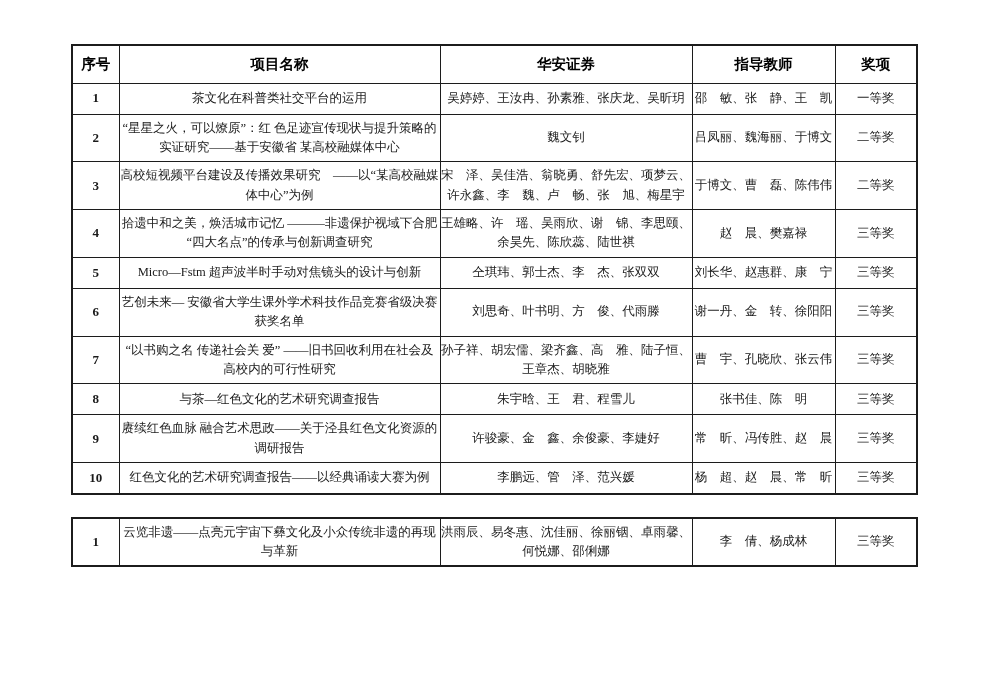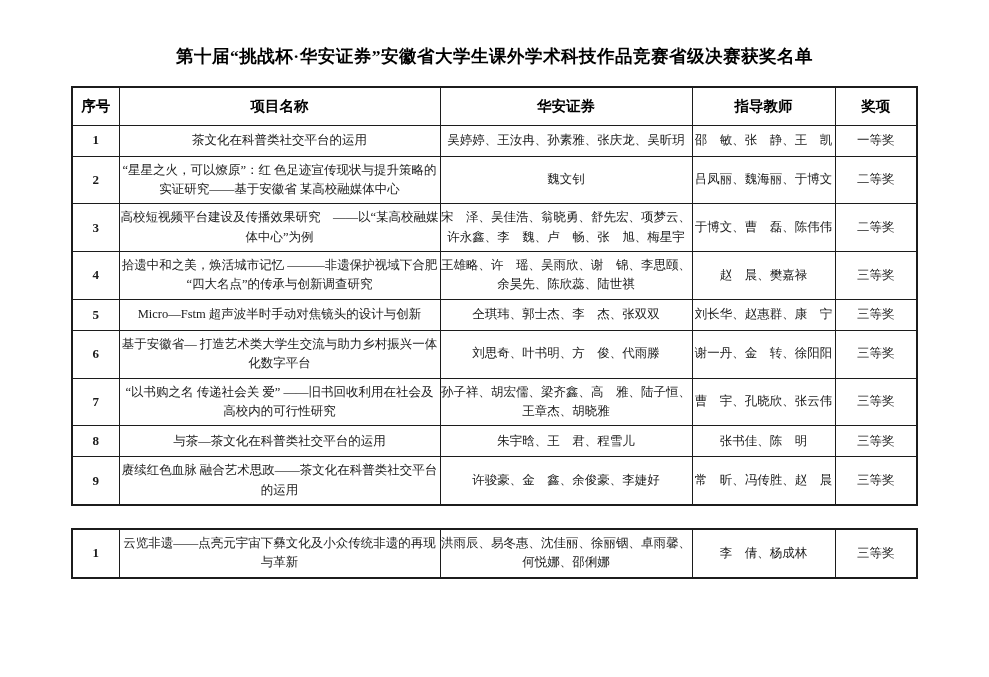--- a/index.html
+++ b/index.html
@@ -64,21 +64,20 @@
     font-weight: bold;
     font-size: 13px;
   }
   tbody tr { height: 31px; }
 </style>
 </head>
 <body>
 
 <div class="page">
 
-  <h1 class="doc-title">第十届“挑战杯·华安证券”安徽省大学生课外学术科技作品竞赛省级决赛获奖名单</h1>
 
   <table class="award-table">
     <colgroup>
       <col class="c-no">
         <col class="c-project">
         <col class="c-team">
         <col class="c-advisor">
         <col class="c-award">
     </colgroup>
     <thead>
@@ -121,44 +120,51 @@
         </tr>
         <tr>
           <td class="cell-no">5</td>
           <td class="cell-project">Micro—Fstm 超声波半时手动对焦镜头的设计与创新</td>
           <td class="cell-team">仝琪玮、郭士杰、李　杰、张双双</td>
           <td class="cell-advisors">刘长华、赵惠群、康　宁</td>
           <td class="cell-award">三等奖</td>
         </tr>
         <tr>
           <td class="cell-no">6</td>
-          <td class="cell-project">基于安徽省— 打造艺术类大学生交流与助力乡村振兴一体化数字平台</td>
+          <td class="cell-project">艺创未来— 安徽省大学生课外学术科技作品竞赛省级决赛获奖名单</td>
           <td class="cell-team">刘思奇、叶书明、方　俊、代雨滕</td>
           <td class="cell-advisors">谢一丹、金　转、徐阳阳</td>
           <td class="cell-award">三等奖</td>
         </tr>
         <tr>
           <td class="cell-no">7</td>
           <td class="cell-project">“以书购之名 传递社会关 爱” ——旧书回收利用在社会及 高校内的可行性研究</td>
           <td class="cell-team">孙子祥、胡宏儒、梁齐鑫、高　雅、陆子恒、王章杰、胡晓雅</td>
           <td class="cell-advisors">曹　宇、孔晓欣、张云伟</td>
           <td class="cell-award">三等奖</td>
         </tr>
         <tr>
           <td class="cell-no">8</td>
-          <td class="cell-project">与茶—茶文化在科普类社交平台的运用</td>
+          <td class="cell-project">与茶—红色文化的艺术研究调查报告</td>
           <td class="cell-team">朱宇晗、王　君、程雪儿</td>
           <td class="cell-advisors">张书佳、陈　明</td>
           <td class="cell-award">三等奖</td>
         </tr>
         <tr>
           <td class="cell-no">9</td>
-          <td class="cell-project">赓续红色血脉 融合艺术思政——茶文化在科普类社交平台的运用</td>
+          <td class="cell-project">赓续红色血脉 融合艺术思政——关于泾县红色文化资源的调研报告</td>
           <td class="cell-team">许骏豪、金　鑫、余俊豪、李婕好</td>
           <td class="cell-advisors">常　昕、冯传胜、赵　晨</td>
+          <td class="cell-award">三等奖</td>
+        </tr>
+        <tr>
+          <td class="cell-no">10</td>
+          <td class="cell-project">红色文化的艺术研究调查报告——以经典诵读大赛为例</td>
+          <td class="cell-team">李鹏远、管　泽、范兴媛</td>
+          <td class="cell-advisors">杨　超、赵　晨、常　昕</td>
           <td class="cell-award">三等奖</td>
         </tr>
       </tbody>
   </table>
 
   <table class="award-table">
     <colgroup>
       <col class="c-no">
         <col class="c-project">
         <col class="c-team">

